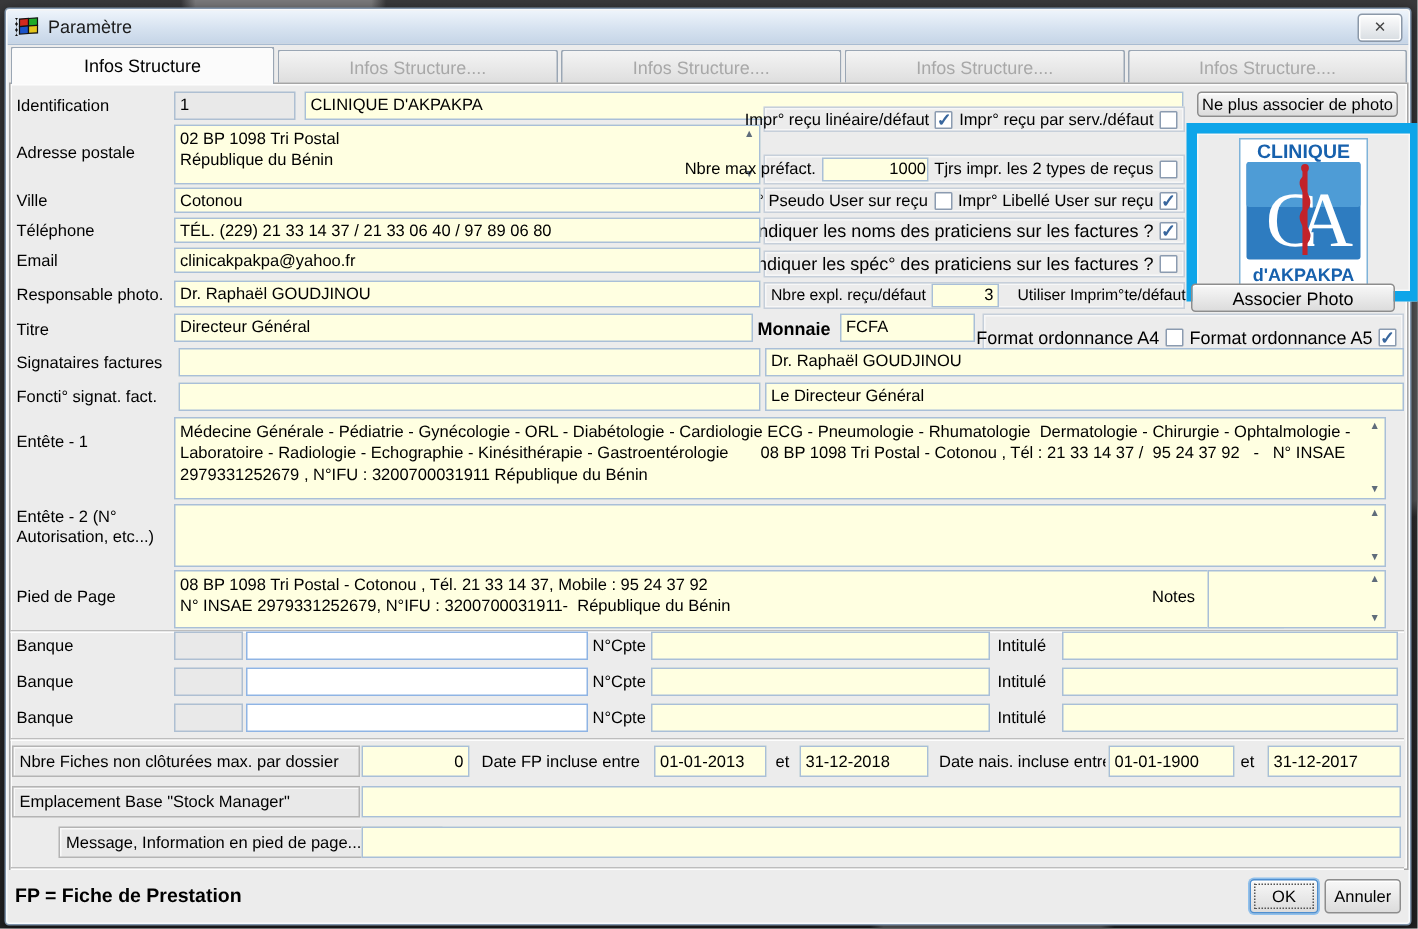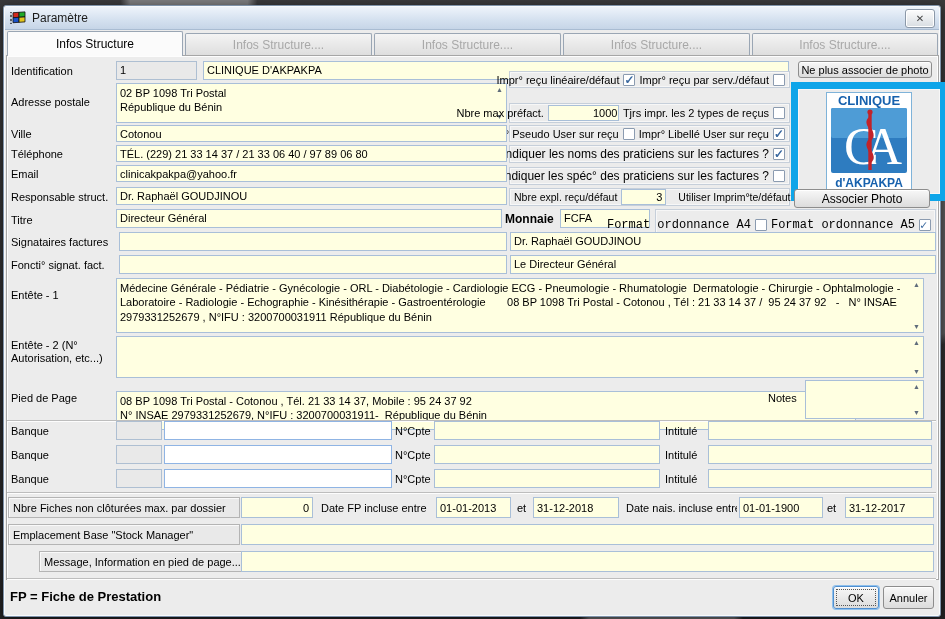--- a/index.html
+++ b/index.html
@@ -131,21 +131,21 @@
       <span>Infos Structure....</span>
     </div>
 
   <div class="panel"></div>
 
   <div class="lbl" style="left:7px;top:59px;">Identification</div>
   <div class="lbl" style="left:7px;top:90px;">Adresse postale</div>
   <div class="lbl" style="left:7px;top:122px;">Ville</div>
   <div class="lbl" style="left:7px;top:142px;">Téléphone</div>
   <div class="lbl" style="left:7px;top:162px;">Email</div>
-  <div class="lbl" style="left:7px;top:185px;">Responsable struct.</div>
+  <div class="lbl" style="left:7px;top:185px;">Responsable photo.</div>
   <div class="lbl" style="left:7px;top:208px;">Titre</div>
   <div class="lbl" style="left:7px;top:230px;">Signataires factures</div>
   <div class="lbl" style="left:7px;top:253px;">Foncti° signat. fact.</div>
   <div class="lbl" style="left:7px;top:283px;">Entête - 1</div>
   <div class="lbl" style="left:7px;top:333px;width:102px;">Entête - 2 (N° Autorisation, etc...)</div>
   <div class="lbl" style="left:7px;top:386px;">Pied de Page</div>
 
   <div class="gfld" style="left:112px;top:55px;width:81px;height:19px;">1</div>
   <div class="fld" style="left:199px;top:55px;width:586px;height:19px;">CLINIQUE D'AKPAKPA</div>
   <div class="btn" style="left:794px;top:55px;width:134px;height:17px;">
@@ -208,41 +208,41 @@
     </div>
 
   <div class="fld" style="left:112px;top:119px;width:391px;height:17px;">Cotonou</div>
   <div class="fld" style="left:112px;top:139px;width:391px;height:17px;">TÉL. (229)  21 33 14 37 / 21 33 06 40 / 97 89 06 80</div>
   <div class="fld" style="left:112px;top:159px;width:391px;height:17px;">clinicakpakpa@yahoo.fr</div>
   <div class="fld" style="left:112px;top:181px;width:391px;height:18px;">Dr.  Raphaël GOUDJINOU</div>
   <div class="fld" style="left:112px;top:203px;width:386px;height:19px;">Directeur Général</div>
 
   <span class="lbl monnaie-lbl" style="position:absolute;left:501px;top:207px;">Monnaie</span>
   <div class="fld" style="left:556px;top:203px;width:90px;height:19px;">FCFA</div>
-  <div class="optrow big" style="left:651px;top:203px;width:281px;height:31px;font-family:Liberation Mono, monospace;">
+  <div class="optrow big" style="left:651px;top:203px;width:281px;height:31px;">
     <span>Format ordonnance A4</span>
     <span class="cb"></span>
     <span>Format ordonnance A5</span>
     <span class="cb on"></span>
   </div>
 
   <div class="fld" style="left:115px;top:226px;width:388px;height:19px;"></div>
   <div class="fld" style="left:506px;top:226px;width:426px;height:19px;">Dr. Raphaël GOUDJINOU</div>
   <div class="fld" style="left:115px;top:249px;width:388px;height:19px;"></div>
   <div class="fld" style="left:506px;top:249px;width:426px;height:19px;">Le Directeur Général</div>
 
   <div class="fld ml" style="left:112px;top:272px;width:808px;height:55px;"><span>Médecine Générale - Pédiatrie - Gynécologie - ORL - Diabétologie - Cardiologie ECG - Pneumologie - Rhumatologie  Dermatologie - Chirurgie - Ophtalmologie - Laboratoire - Radiologie - Echographie - Kinésithérapie - Gastroentérologie       08 BP 1098 Tri Postal - Cotonou , Tél : 21 33 14 37 /  95 24 37 92   -   N° INSAE 2979331252679 , N°IFU : 3200700031911 République du Bénin</span>
     <span class="spin"><span>▲</span><span>▼</span></span>
   </div>
 
   <div class="fld ml" style="left:112px;top:330px;width:808px;height:42px;"><span></span>
     <span class="spin"><span>▲</span><span>▼</span></span>
   </div>
 
-  <div class="fld ml" style="left:112px;top:374px;width:740px;height:39px;margin-top:11px;"><span>08 BP 1098 Tri Postal - Cotonou , Tél. 21 33 14 37, Mobile : 95 24 37 92
+  <div class="fld ml" style="left:112px;top:374px;width:740px;height:39px;"><span>08 BP 1098 Tri Postal - Cotonou , Tél. 21 33 14 37, Mobile : 95 24 37 92
 N° INSAE 2979331252679, N°IFU : 3200700031911-  République du Bénin</span>
     <span class="spin"><span>▲</span><span>▼</span></span>
   </div>
   <div class="lbl" style="left:764px;top:386px;">Notes</div>
   <div class="fld ml" style="left:801px;top:374px;width:119px;height:39px;"><span></span>
     <span class="spin"><span>▲</span><span>▼</span></span>
   </div>
 
   <div class="groove" style="top:414px;"></div>
 

